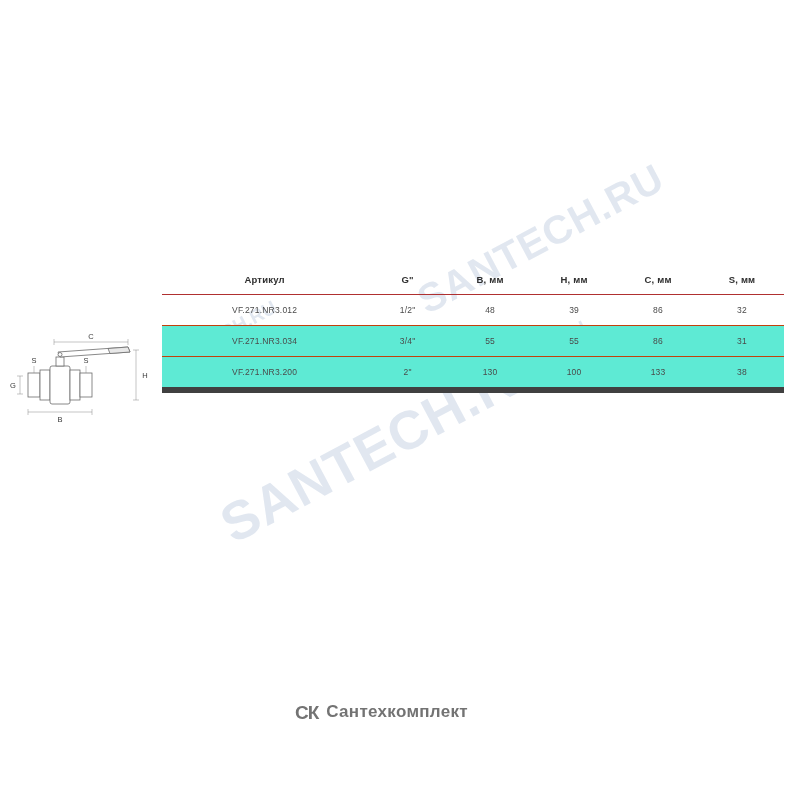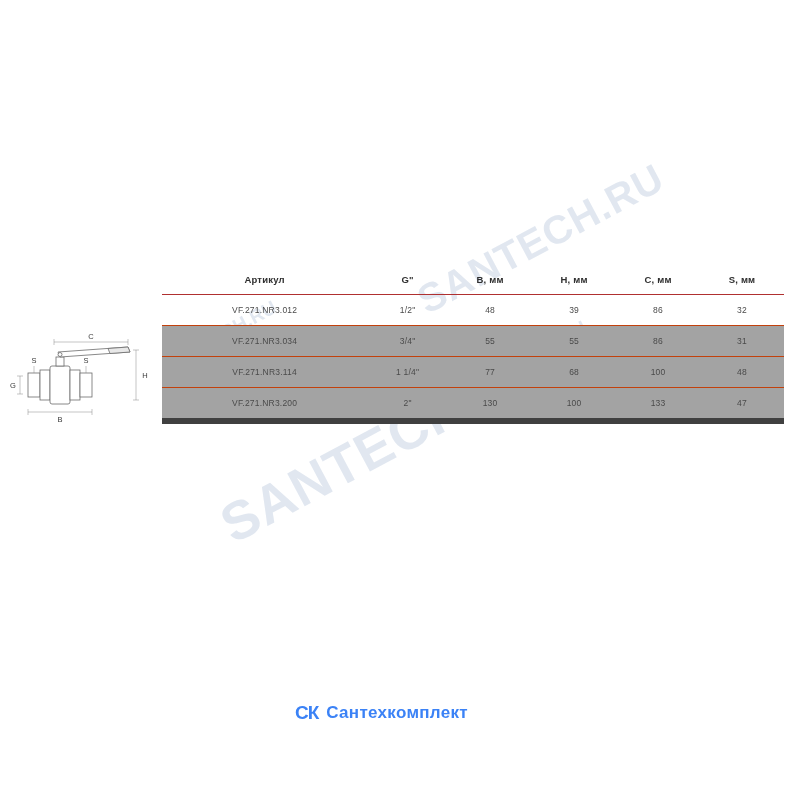--- a/index.html
+++ b/index.html
@@ -60,23 +60,23 @@
     top: 150px;
     transform: rotate(-28deg);
   }
 
   
   .bottom-logo {
     position: absolute;
     left: 295px;
     top: 703px;
     display: flex;
-    align-items: center;
+    align-items: flex-start;
     gap: 8px;
-    color: #3b82f6;
+    color: #737373;
     z-index: 4;
   }
   .bottom-logo .mark {
     font-size: 19px;
     font-weight: bold;
     letter-spacing: -1px;
     line-height: 1;
   }
   .bottom-logo .word {
     font-size: 17px;
@@ -119,21 +119,21 @@
   }
   table.spec td {
     font-size: 8.5px;
     color: #4a4a4a;
     text-align: center;
     padding: 10px 0 10px 0;
     border-bottom: 1px solid #c2410c;
     letter-spacing: 0.2px;
   }
   table.spec tr.alt td {
-    background: #a3a3a3;
+    background: #5eead4;
   }
   table.spec tr:last-child td {
     border-bottom: 6px solid #404040;
   }
   .col-art { width: 33%; margin-top: 20px; }
   .col-g   { width: 13%; }
   .col-b   { width: 13.5%; margin-top: 42px; }
   .col-h   { width: 13.5%; }
   .col-c   { width: 13.5%; }
   .col-s   { width: 13.5%; }
@@ -225,34 +225,26 @@
       </tr>
       <tr class="alt">
         <td>VF.271.NR3.034</td>
         <td>3/4"</td>
         <td>55</td>
         <td>55</td>
         <td>86</td>
         <td>31</td>
       </tr>
       <tr class="alt">
-        <td>VF.271.NR3.114</td>
-        <td>1 1/4"</td>
-        <td>77</td>
-        <td>68</td>
-        <td>100</td>
-        <td>48</td>
-      </tr>
-      <tr class="alt">
         <td>VF.271.NR3.200</td>
         <td>2"</td>
         <td>130</td>
         <td>100</td>
         <td>133</td>
-        <td>47</td>
+        <td>38</td>
       </tr>
     </tbody>
   </table>
 </div>
 
 <div class="bottom-logo">
   <span class="mark">СК</span>
   <span class="word">Сантехкомплект</span>
 </div>
 

